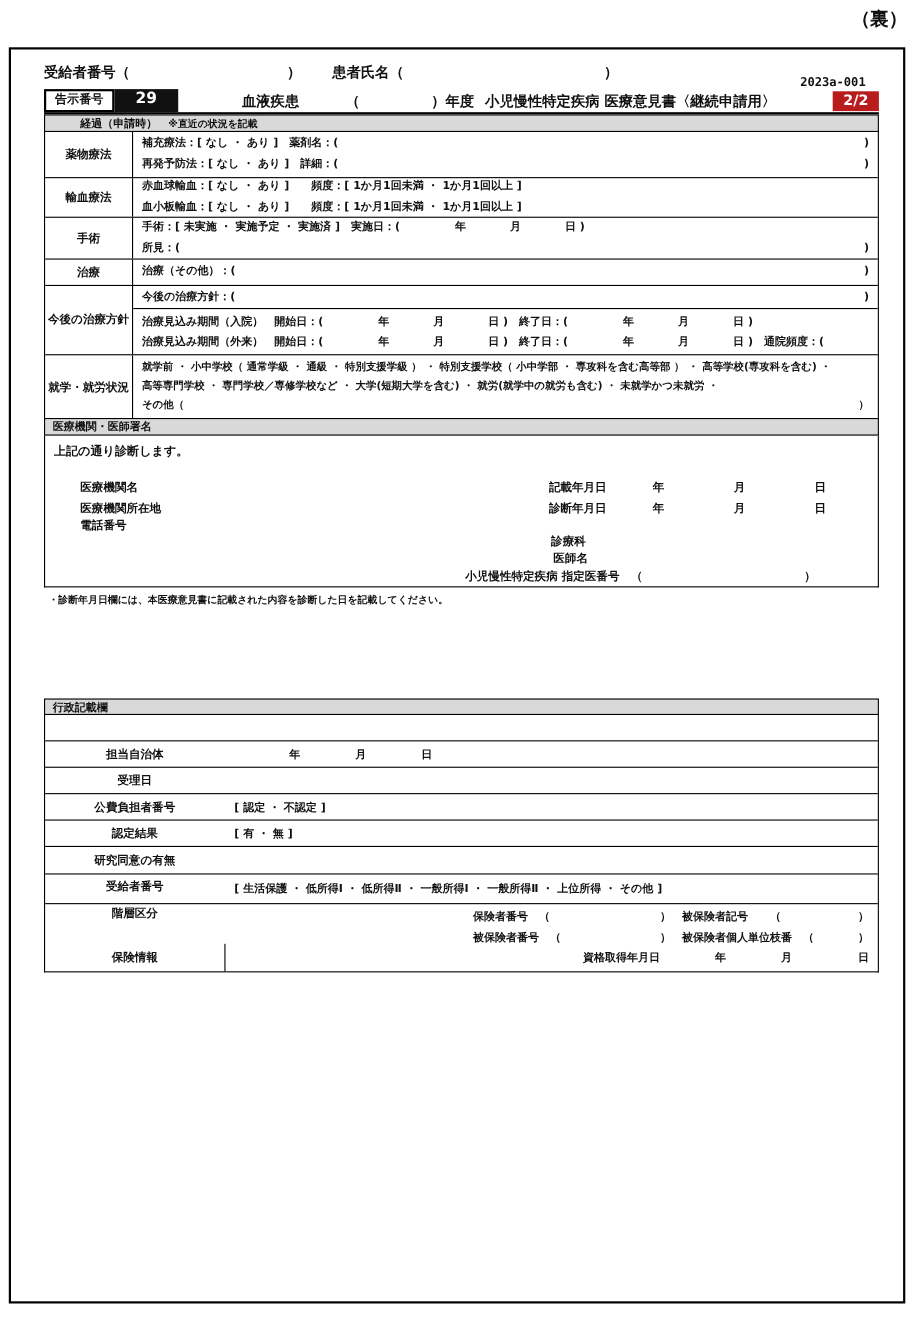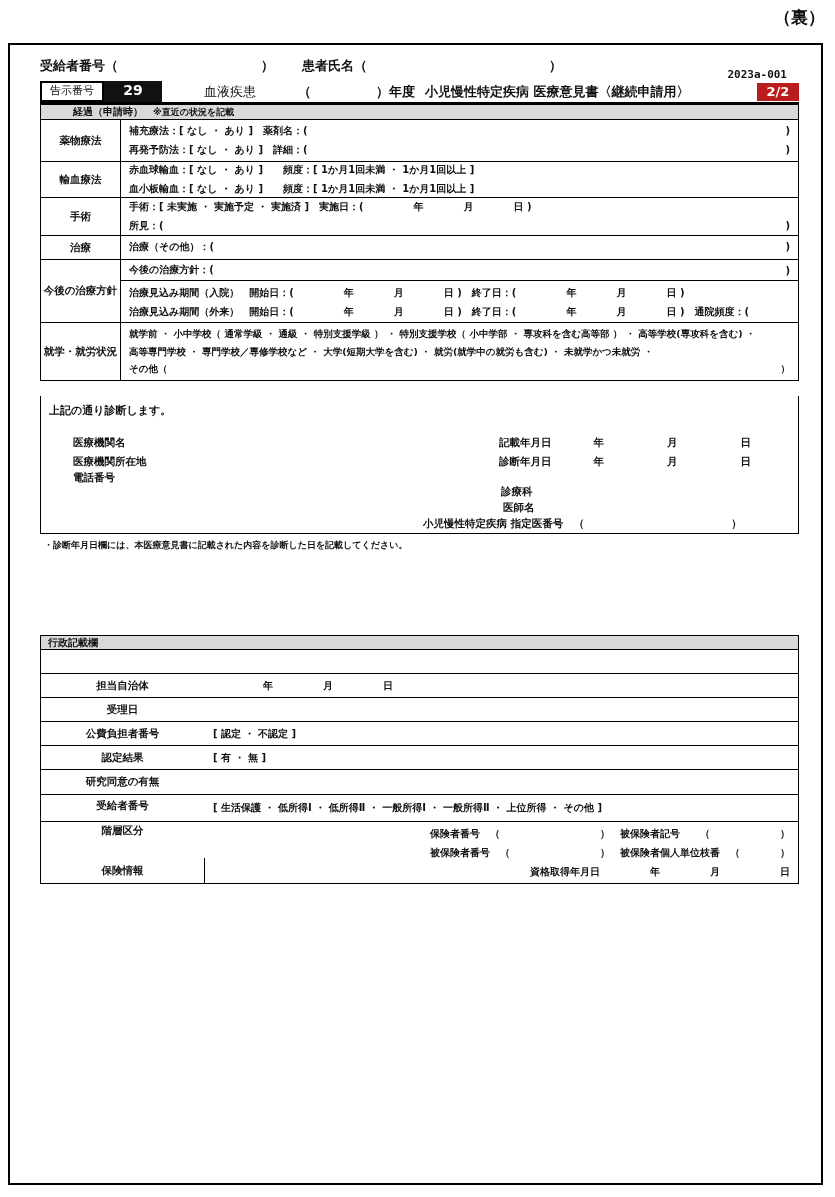--- a/index.html
+++ b/index.html
@@ -8,23 +8,23 @@
     font-family:"DejaVu Sans",sans-serif;position:relative;overflow:hidden;
   }
   .side-label{position:absolute;top:6px;right:10px;font-size:17px;font-weight:700;}
   .form-border{position:absolute;left:8px;top:43px;width:815px;height:1142px;border:2px solid #000;box-sizing:border-box;}
 
   .top-row{position:absolute;left:30px;top:12px;font-size:13px;font-weight:700;white-space:pre;display:flex;}
   .top-row .gap{display:inline-block;width:28px;}
   .doc-code{position:absolute;right:34px;top:23px;font-family:"DejaVu Sans Mono",monospace;font-size:11px;font-weight:700;}
 
   .title-bar{position:absolute;left:30px;top:36px;width:759px;height:23px;border-bottom:2px solid #000;display:flex;align-items:center;box-sizing:border-box;}
-  .notice-box{border:2px solid #000;font-size:11px;font-weight:400;padding:1px 8px 2px;line-height:1.3;text-align:center;}
+  .notice-box{border:2px solid #000;font-size:11px;font-weight:700;padding:1px 8px 2px;line-height:1.3;text-align:center;}
   .notice-num{background:#111;color:#fff;font-size:14px;font-weight:700;width:58px;text-align:center;padding:0 0 2px;line-height:1.35;}
-  .disease{font-size:13px;font-weight:400;margin-left:42px;}
+  .disease{font-size:13px;font-weight:700;margin-left:58px;}
   .year-blank{font-size:13px;font-weight:700;margin-left:42px;white-space:pre;}
   .form-title{font-size:13px;font-weight:700;margin-left:10px;white-space:pre;}
   .page-no{margin-left:auto;background:#b91c1c;color:#fff;font-size:13px;font-weight:700;width:42px;text-align:center;padding:1px 0 2px;}
 
   .gray-bar{background:#d9d9d9;border:1px solid #000;display:flex;align-items:center;gap:10px;padding:0 7px;box-sizing:border-box;}
   .bar-title{font-size:10px;font-weight:700;}
   .bar-note{font-size:9px;font-weight:700;}
   #keika-bar{position:absolute;left:30px;top:59px;width:759px;height:16px;padding-left:32px;}
 
   .ptable{position:absolute;left:30px;top:75px;width:759px;border:1px solid #000;border-top:none;box-sizing:border-box;}
@@ -172,20 +172,23 @@
         </div>
         <div class="pline">
           <span>その他（</span>
           <span>）</span>
         </div>
       </div>
     </div>
 
   </div>
 
+  <div class="gray-bar" id="sig-bar">
+    <span class="bar-title">医療機関・医師署名</span>
+  </div>
 
   <div class="sig-box">
     <span class="sig-statement">上記の通り診断します。</span>
     <span class="sig-org">医療機関名</span>
     <span class="sig-addr">医療機関所在地</span>
     <span class="sig-tel">電話番号</span>
     <span class="sig-wdate">記載年月日　　　　年　　　　　　月　　　　　　日</span>
     <span class="sig-ddate">診断年月日　　　　年　　　　　　月　　　　　　日</span>
     <span class="sig-dept">診療科</span>
     <span class="sig-doctor">医師名</span>

